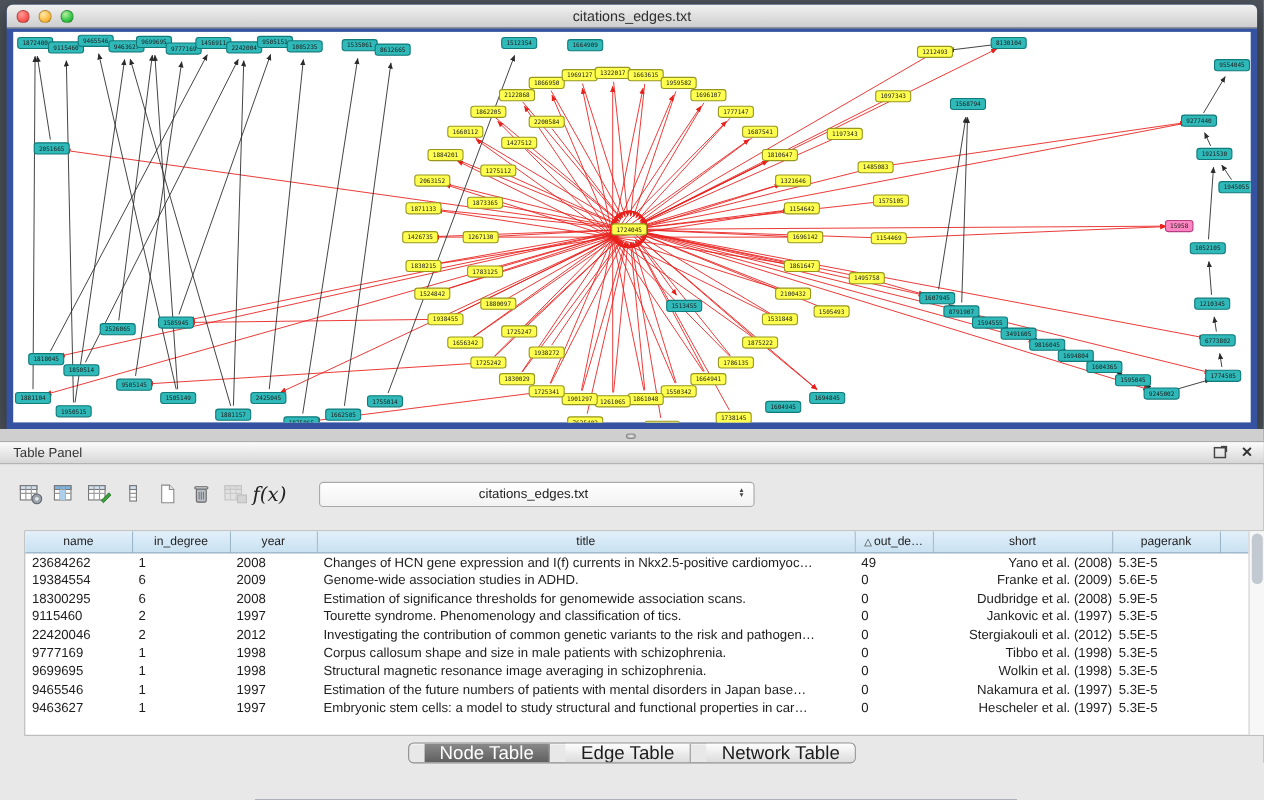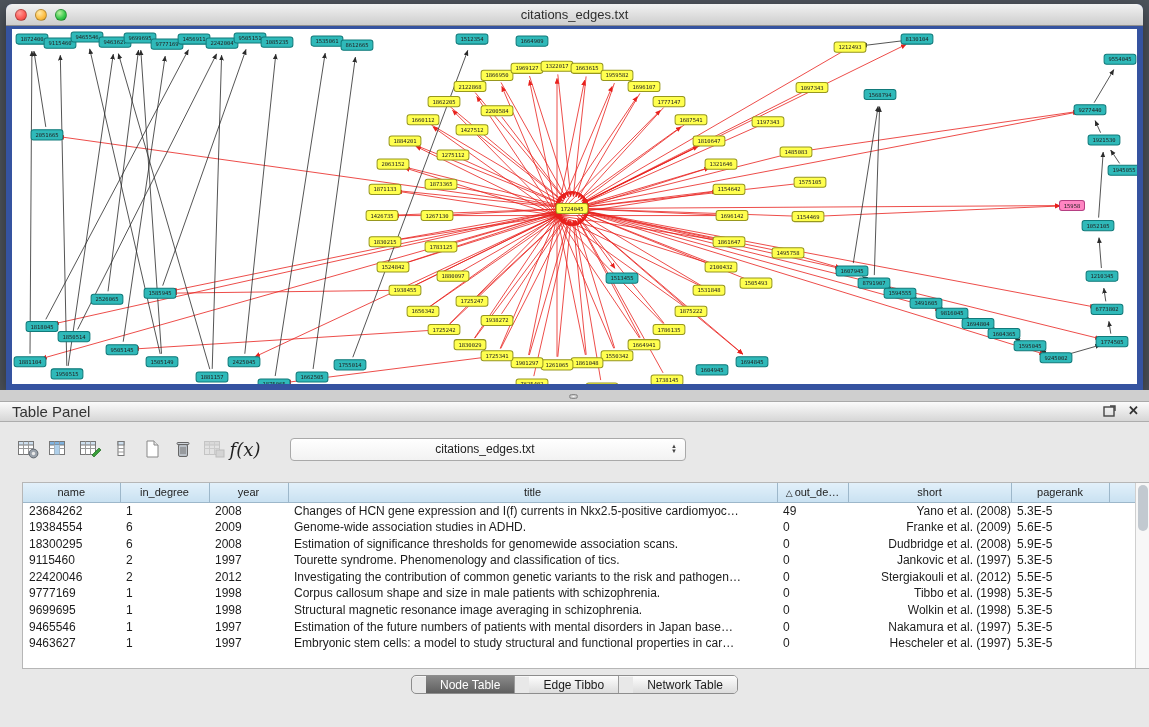--- a/index.html
+++ b/index.html
@@ -33,21 +33,21 @@
   .mid-strip { position:absolute; left:0; top:390px; width:1149px; height:12px; background:#cfcfcf; border-bottom:1px solid #a9a9a9; }
   .splitter-dot { position:absolute; left:569px; top:394px; width:9px; height:5px; border-radius:3px;
     background:radial-gradient(#f5f5f5,#9b9b9b); border:1px solid #8a8a8a; }
 
   
   .table-panel { position:absolute; left:0; top:402px; width:1149px; height:325px; background:#e8e8e8; }
   .panel-titlebar {
     height:20px; background:linear-gradient(#fbfbfb,#d6d6d6);
     border-bottom:1px solid #adadad; position:relative;
   }
-  .panel-title { font-size:15px; color:#333; line-height:19px; padding-left:12px; }
+  .panel-title { font-size:12px; color:#333; line-height:19px; padding-left:12px; }
   .panel-icons { position:absolute; right:10px; top:2px; display:flex; gap:12px; align-items:center; }
   .float-icon svg { display:block; }
   .close-icon { font-size:13px; font-weight:bold; color:#333; line-height:14px; cursor:default; }
 
   .toolbar { position:absolute; left:0; top:30px; width:100%; height:34px; display:flex; align-items:center; padding-left:14px; }
   .tb-btn { width:28px; height:28px; display:flex; align-items:center; justify-content:center; margin-right:3px; border-radius:4px; }
   .tb-btn svg { display:block; }
   .fx-label { font-family:"DejaVu Serif", serif; font-style:italic; font-size:18px; color:#222; }
 
   .net-select {
@@ -73,21 +73,21 @@
   table.data td { height:16.6px; line-height:16.6px; padding:0 0 0 6px; white-space:nowrap; overflow:hidden; }
   td.c-short { text-align:right; padding:0; }
   .sort-tri { font-size:9px; margin-right:2px; }
   .vscroll { width:15px; border-left:1px solid #cfcfcf; background:#f7f7f7; position:relative; }
   .vthumb { position:absolute; left:2px; right:2px; top:2px; height:46px; border-radius:6px; background:#c2c9d0; }
 
   
   .tabs-row { position:absolute; left:0; top:273px; width:100%; display:flex; justify-content:center; }
   .seg { display:flex; border:1px solid #8d8d8d; border-radius:5px; overflow:hidden; height:19px;
     box-shadow:inset 0 1px 0 rgba(255,255,255,.6); }
-  .seg-btn { font-size:12px; padding:0 14px; line-height:18px; color:#1c1c1c;
+  .seg-btn { font-size:17px; padding:0 14px; line-height:18px; color:#1c1c1c;
     background:linear-gradient(#fdfdfd,#dcdcdc); border-right:1px solid #9a9a9a;margin-left:14px; }
   .seg-btn:last-child { border-right:none; }
   .seg-btn.selected { background:linear-gradient(#8a8a8a,#5f5f5f); color:#fff; }
 
   
   .status-bar { position:absolute; left:0; top:299px; width:100%; height:26px;
     background:linear-gradient(#ededed,#cdcdcd); border-top:1px solid #aeaeae;
     display:flex; align-items:center; justify-content:flex-end; padding-right:12px; }
   .mem-label { font-size:11px; color:#333; margin-right:8px; }
   .mem-dot { width:11px; height:11px; border-radius:50%;
@@ -901,19 +901,19 @@
         </table>
       </div>
       <div class="vscroll">
         <div class="vthumb"></div>
       </div>
     </div>
 
     <div class="tabs-row">
       <div class="seg" id="seg-tabs">
           <span class="seg-btn selected">Node Table</span>
-          <span class="seg-btn">Edge Tibbo</span>
+          <span class="seg-btn">Edge Table</span>
           <span class="seg-btn">Network Table</span>
         </div>
     </div>
 
   </div>
 </div>
 
 </body></html>

